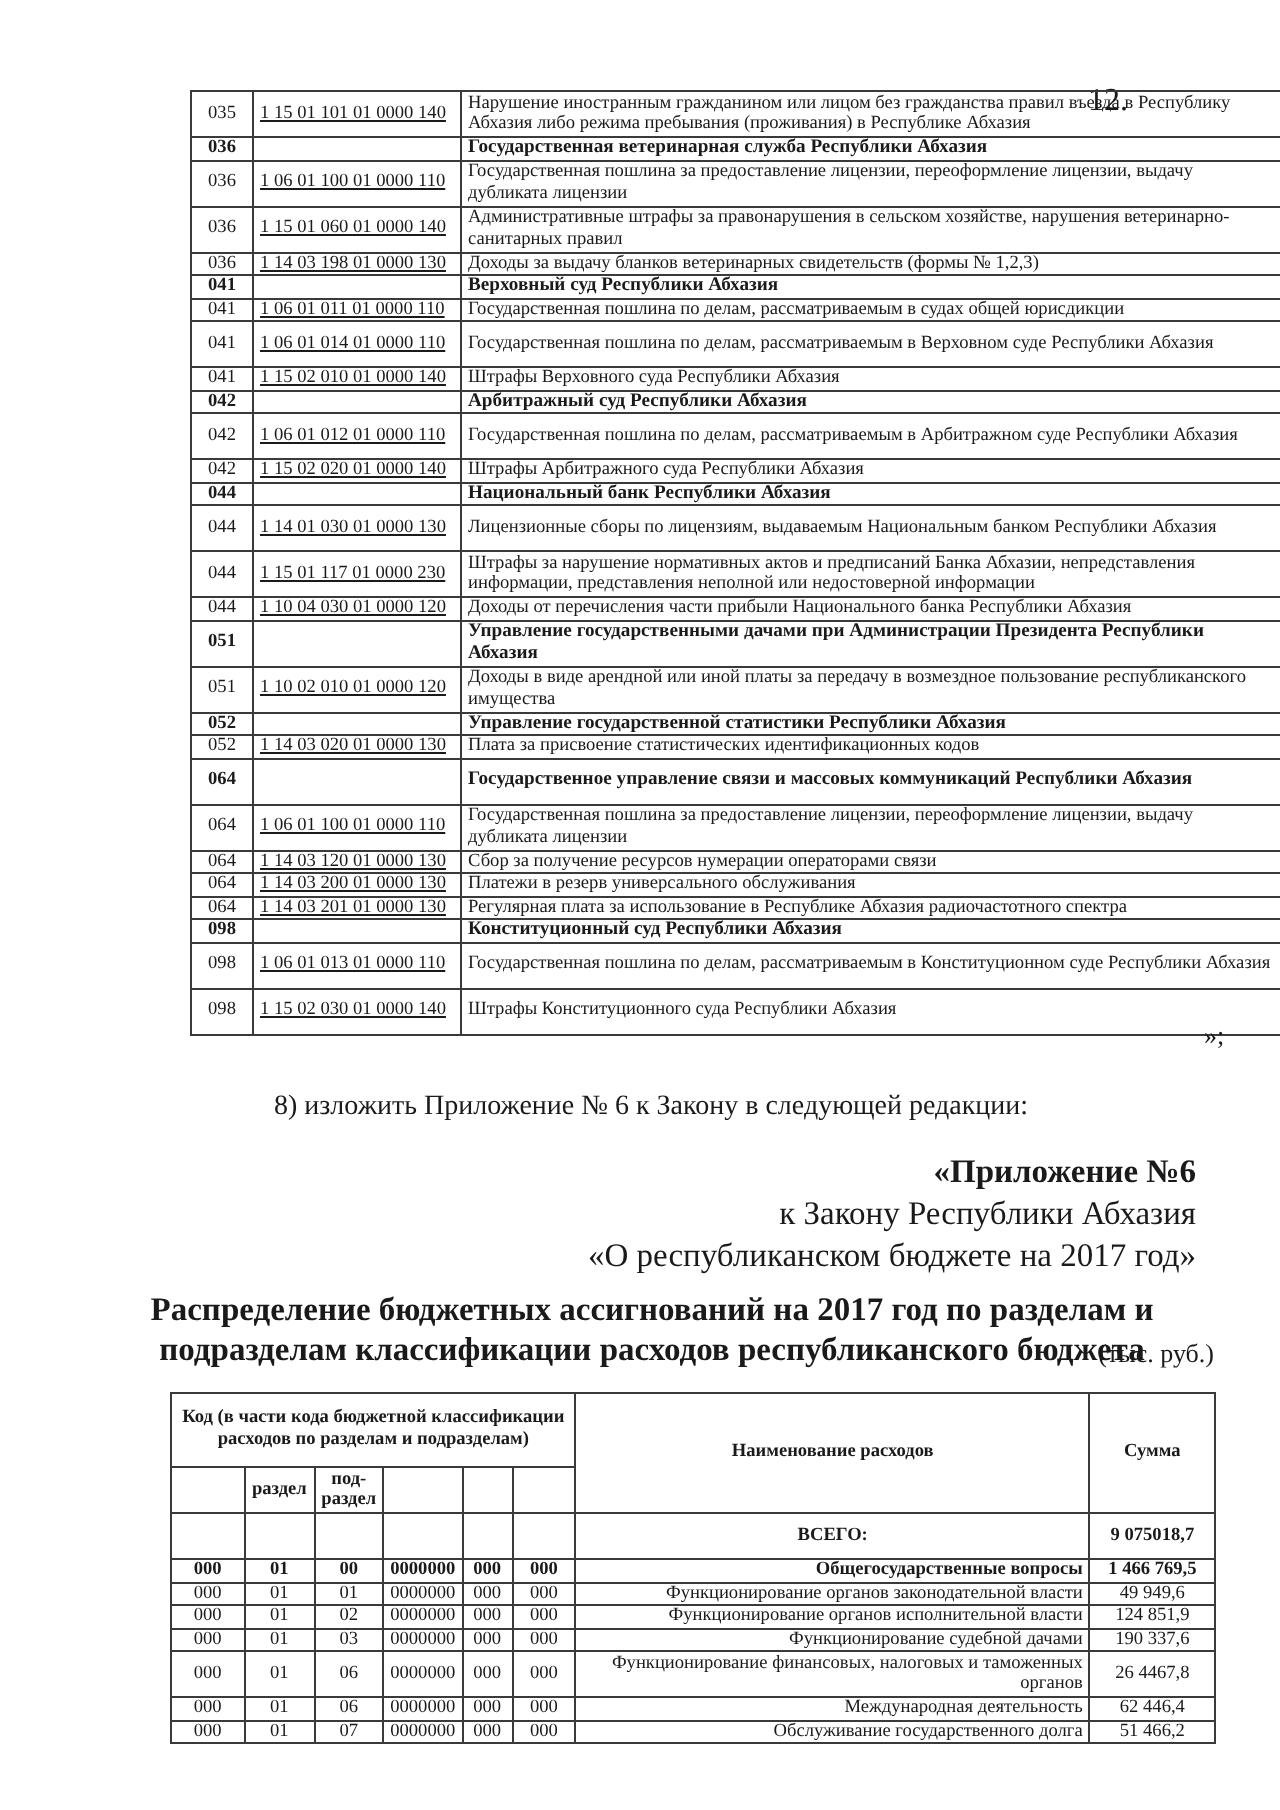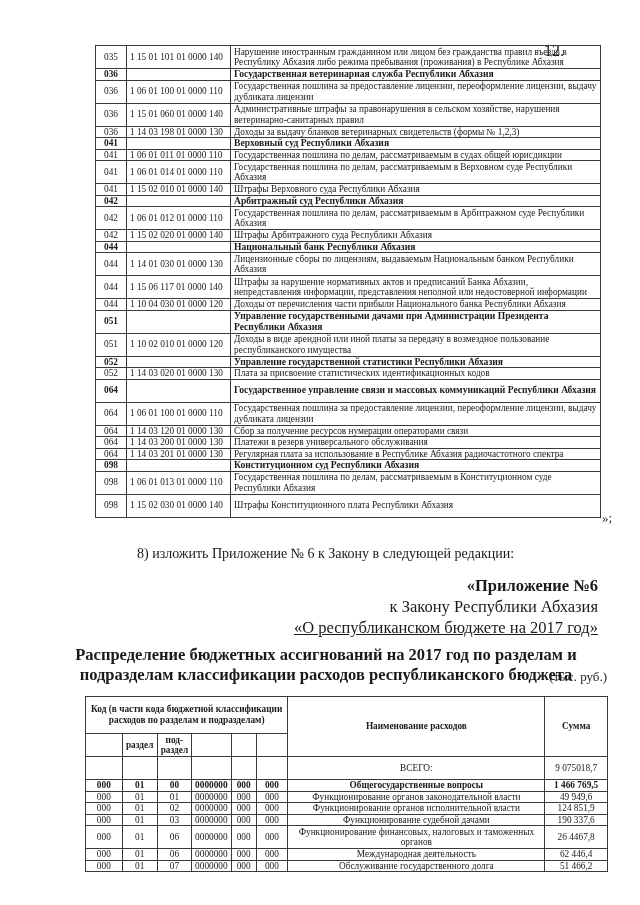--- a/index.html
+++ b/index.html
@@ -5,48 +5,48 @@
   html, body { margin: 0; padding: 0; background: #ffffff; }
   body {
     width: 640px; height: 905px; position: relative; overflow: hidden;
     font-family: "Liberation Serif", "DejaVu Serif", serif; color: #1a1a1a;
   }
   .page-num { position: absolute; left: 544px; top: 13px; font-size: 16px; margin-top: 29px; }
   table { border-collapse: collapse; position: absolute; }
   td, th { border: 1px solid #3a3a3a; padding: 0 3px; vertical-align: middle; }
 
   
-  #t1 { left: 95px; top: 45px; width: 506px; font-size: 9.3px; line-height: 10.5px; }
+  #t1 { left: 95px; top: 45px; width: 546px; font-size: 9.3px; line-height: 10.5px; }
   #t1 td.c1 { width: 24px; text-align: center; }
-  #t1 td.c2 { width: 97px; text-align: left; white-space: nowrap; }
+  #t1 td.c2 { width: 97px; text-align: left; white-space: nowrap; text-decoration: underline; }
   #t1 td.c3 { text-align: left; }
   #t1 tr.h td { font-weight: bold; }
   #t1 tr.h td.c3 { font-size: 9.6px; }
   #t1 tr.r1 td { height: 10px; }
   #t1 tr.r2 td { height: 22px; }
   .close-quote { position: absolute; left: 602px; top: 510px; font-size: 13px; }
 
   .para { position: absolute; left: 137px; top: 546px; font-size: 14px; }
   .appx { position: absolute; right: 42px; text-align: right; font-size: 16.5px; }
   .appx.l1 { top: 576px; font-weight: bold; }
   .appx.l2 { top: 597px; }
-  .appx.l3 { top: 618px; text-decoration: underline; }
+  .appx.l3 { top: 618px; }
   .title { position: absolute; left: 0; width: 640px; text-align: center; font-weight: bold; font-size: 16.5px; }
   .title.t1 { top: 645px; left: 6px; }
   .title.t2 { top: 665px; left: 6px; }
   .units { position: absolute; right: 33px; top: 669px; font-size: 13px; }
 
   
   #t2 { left: 85px; top: 696px; width: 523px; font-size: 9.3px; line-height: 10.5px; }
   #t2 th { font-weight: bold; font-size: 9.3px; }
   #t2 td { text-align: center; height: 10px; }
-  #t2 td.name { text-align: center; }
+  #t2 td.name { text-align: right; }
   #t2 td.sum { text-align: center; }
   #t2 tr.bold td { font-weight: bold; }
-  #t2 tr.total td { height: 22px; font-weight: normal; }
+  #t2 tr.total td { height: 22px; font-weight: bold; }
   #t2 tr.tall td { height: 22px; }
   #t2 .hdr-code { height: 36px; line-height: 11px; }
   #t2 .hdr-sub th { height: 22px; }
 </style>
 </head>
 <body>
 
 <div class="page-num">12.</div>
 
 <table id="t1">
@@ -116,21 +116,21 @@
         <td class="c2"></td>
         <td class="c3">Национальный банк Республики Абхазия</td>
       </tr>
       <tr class="r2">
         <td class="c1">044</td>
         <td class="c2">1 14 01 030 01 0000 130</td>
         <td class="c3">Лицензионные сборы по лицензиям, выдаваемым Национальным банком Республики Абхазия</td>
       </tr>
       <tr class="r2">
         <td class="c1">044</td>
-        <td class="c2">1 15 06 117 01 0000 140</td>
+        <td class="c2">1 15 01 117 01 0000 230</td>
         <td class="c3">Штрафы за нарушение нормативных актов и предписаний Банка Абхазии, непредставления информации, представления неполной или недостоверной информации</td>
       </tr>
       <tr class="r1">
         <td class="c1">044</td>
         <td class="c2">1 10 04 030 01 0000 120</td>
         <td class="c3">Доходы от перечисления части прибыли Национального банка Республики Абхазия</td>
       </tr>
       <tr class="h r2">
         <td class="c1">051</td>
         <td class="c2"></td>
@@ -172,31 +172,31 @@
         <td class="c3">Платежи в резерв универсального обслуживания</td>
       </tr>
       <tr class="r1">
         <td class="c1">064</td>
         <td class="c2">1 14 03 201 01 0000 130</td>
         <td class="c3">Регулярная плата за использование в Республике Абхазия радиочастотного спектра</td>
       </tr>
       <tr class="h r1">
         <td class="c1">098</td>
         <td class="c2"></td>
-        <td class="c3">Конституционном суд Республики Абхазия</td>
+        <td class="c3">Конституционный суд Республики Абхазия</td>
       </tr>
       <tr class="r2">
         <td class="c1">098</td>
         <td class="c2">1 06 01 013 01 0000 110</td>
         <td class="c3">Государственная пошлина по делам, рассматриваемым в Конституционном суде Республики Абхазия</td>
       </tr>
       <tr class="r2">
         <td class="c1">098</td>
         <td class="c2">1 15 02 030 01 0000 140</td>
-        <td class="c3">Штрафы Конституционного плата Республики Абхазия</td>
+        <td class="c3">Штрафы Конституционного суда Республики Абхазия</td>
       </tr>
     </tbody>
 </table>
 <div class="close-quote">»;</div>
 
 <div class="para">8) изложить Приложение № 6 к Закону в следующей редакции:</div>
 
 <div class="appx l1">«Приложение №6</div>
 <div class="appx l2">к Закону Республики Абхазия</div>
 <div class="appx l3">«О республиканском бюджете на 2017 год»</div>

